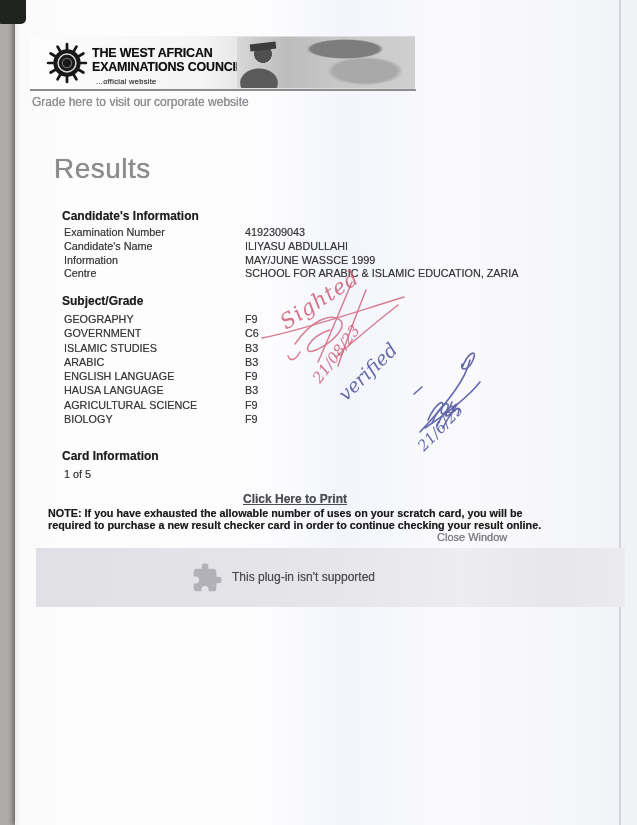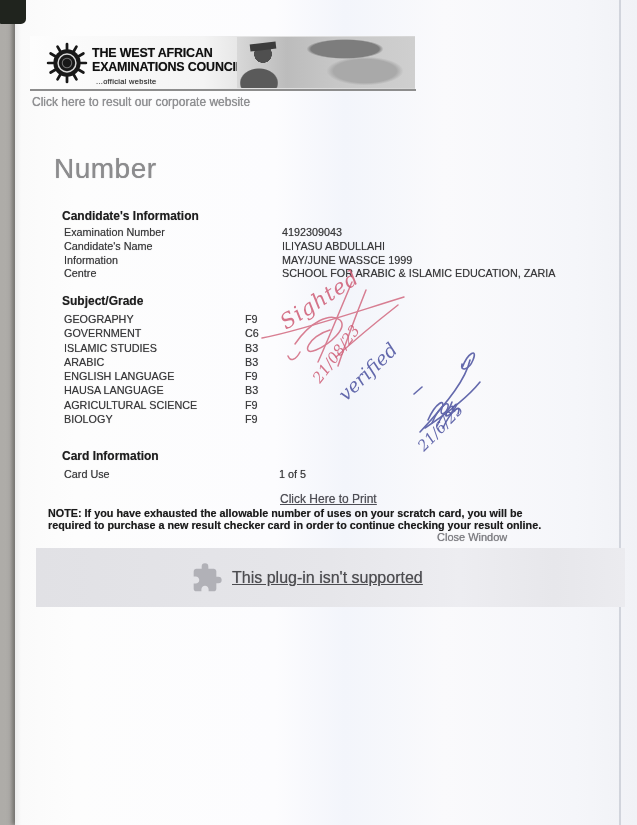--- a/index.html
+++ b/index.html
@@ -29,35 +29,35 @@
       radial-gradient(ellipse 70px 26px at 128px 34px, #a9a9a9 45%, transparent 55%),
       linear-gradient(90deg,#d8d8d8,#bcbcbc 28%,#c7c7c7 55%,#cfcfcf);}
   .photo::before{content:"";position:absolute;left:13px;top:6px;width:26px;height:7px;background:#3c3c3c;transform:rotate(-7deg);}
   .corp-link{position:absolute;left:32px;top:95px;font-size:12px;color:#8f9093;}
 
   
   .page-title{position:absolute;left:54px;top:153px;font-size:28px;color:#8c8c8e;letter-spacing:.5px;}
   .section-h{position:absolute;font-size:12px;font-weight:700;color:#1e1e1e;}
   .rows{position:absolute;left:64px;font-size:10.8px;color:#38383a;}
   .row{display:flex;}
-  .info-rows .row{height:13.8px;line-height:13.8px;gap:37px;}
+  .info-rows .row{height:13.8px;line-height:13.8px;}
   .subj-rows .row{height:14.3px;line-height:14.3px;justify-content:center;}
   .lbl{flex:0 0 181px;}
   .val{flex:1;white-space:nowrap;}
 
-  .print-link{position:absolute;left:243px;top:492px;font-size:12px;font-weight:400;color:#4d4d55;text-decoration:underline;cursor:pointer;margin-left:37px;}
+  .print-link{position:absolute;left:243px;top:492px;font-size:12px;font-weight:700;color:#4d4d55;text-decoration:underline;cursor:pointer;}
   .note{position:absolute;left:48px;top:508px;width:518px;font-size:10.8px;line-height:11.6px;font-weight:700;color:#1b1b1b;}
   .close-win{position:absolute;left:437px;top:531px;font-size:11px;color:#7e7e84;cursor:pointer;}
 
   
   .plugin{position:absolute;left:36px;top:548px;width:589px;height:59px;
     background:linear-gradient(90deg,#e1e1e5,#e6e6ea 50%,#ededf1 72%,#e7e7eb 88%,#ebebef);
     display:flex;align-items:center;}
   .plugin .puzzle{position:absolute;left:155px;top:14px;width:32px;height:32px;}
-  .plugin .ptxt{position:absolute;left:196px;top:0;height:43px;line-height:59px;font-size:16px;color:#4c4c50;text-decoration:underline;}
+  .plugin .ptxt{position:absolute;left:196px;top:0;height:43px;line-height:59px;font-size:12px;color:#4c4c50;}
 
   .ink{position:absolute;left:0;top:0;width:637px;height:825px;pointer-events:none;}
   .ink text{font-family:"DejaVu Serif",serif;font-style:italic;}
 </style>
 </head>
 <body>
 
 <div class="stage">
   <div class="paper"></div>
   <div class="corner-mark"></div>
@@ -86,23 +86,23 @@
       </svg>
     </div>
     <div class="orgname scantext">
       <div>THE WEST AFRICAN</div>
       <div>EXAMINATIONS COUNCIL</div>
     </div>
     <div class="tagline scantext">...official website</div>
     <div class="photo"></div>
   </div>
   <div class="banner-line"></div>
-  <div class="corp-link scantext">Click here to result our corporate website</div>
-
-  <div class="page-title scantext">Number</div>
+  <div class="corp-link scantext">Grade here to visit our corporate website</div>
+
+  <div class="page-title scantext">Results</div>
 
   <div class="section-h scantext" style="left:62px;top:209px;">Candidate's Information</div>
   <div class="rows info-rows scantext" style="top:226px;width:540px;">
 
       <div class="row">
         <span class="lbl">Examination Number</span>
         <span class="val">4192309043</span>
       </div>
 
       <div class="row">
@@ -162,21 +162,20 @@
 
       <div class="row">
         <span class="lbl">BIOLOGY</span>
         <span class="val">F9</span>
       </div>
     </div>
 
   <div class="section-h scantext" style="left:62px;top:449px;">Card Information</div>
   <div class="rows info-rows scantext" style="top:468px;width:400px;">
     <div class="row">
-      <span class="lbl" style="flex-basis:178px;">Card Use</span>
       <span class="val">1 of 5</span>
     </div>
   </div>
 
   <div class="print-link scantext">Click Here to Print</div>
   <div class="note scantext"><b>NOTE:</b><span> If you have exhausted the allowable number of uses on your scratch card, you will be required to purchase a new result checker card in order to continue checking your result online.</span></div>
   <div class="close-win scantext">Close Window</div>
 
   <div class="plugin">
     <span class="puzzle">

